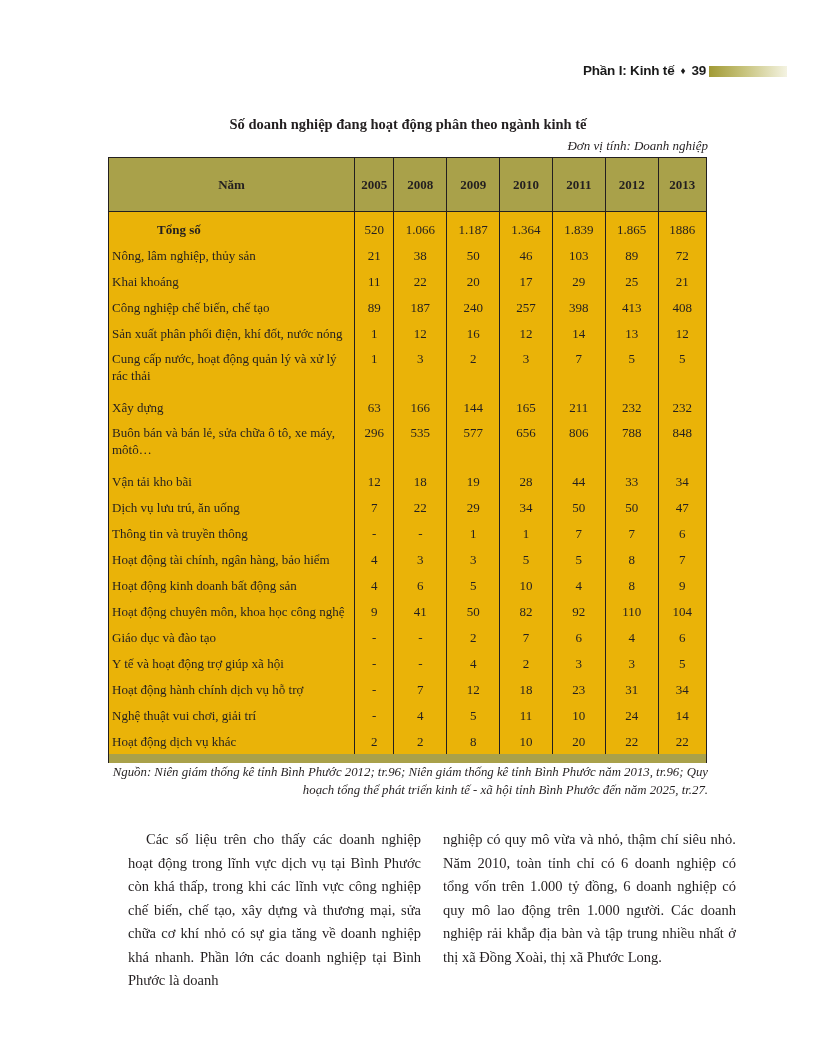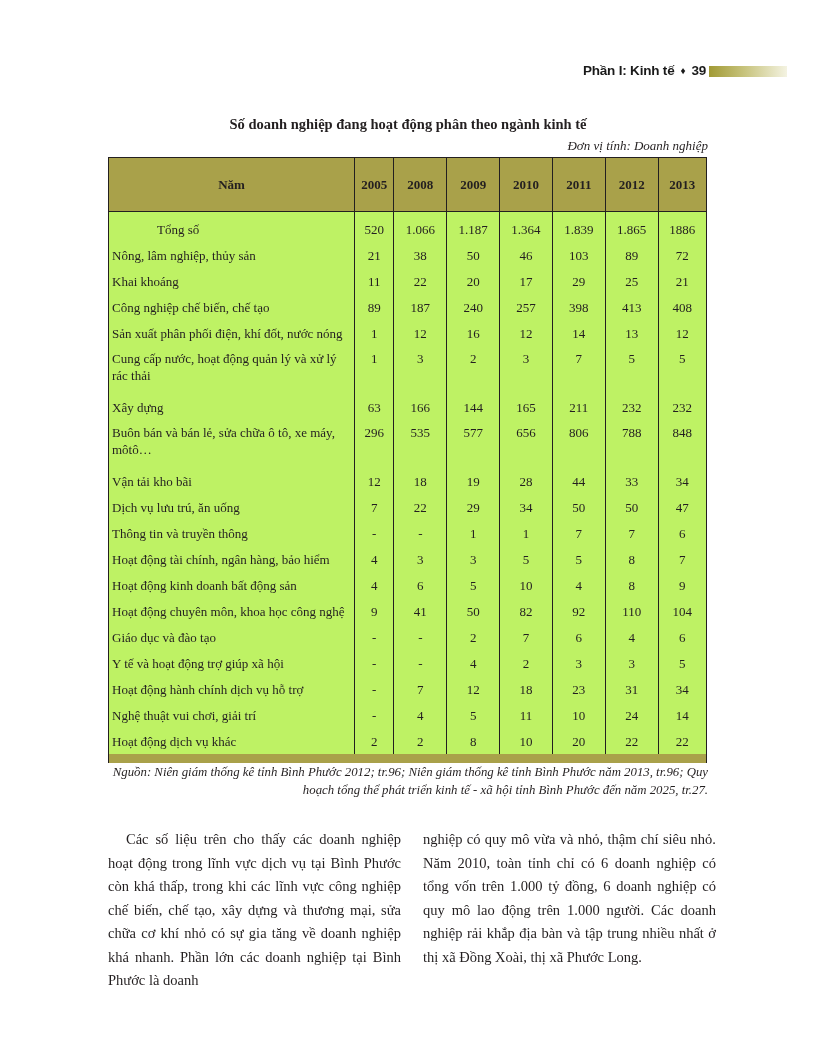--- a/index.html
+++ b/index.html
@@ -3,32 +3,32 @@
 <meta charset="utf-8">
 <style>
   html, body { margin: 0; padding: 0; }
   body { width: 816px; height: 1056px; background: #ffffff; position: relative; font-family: "Liberation Serif", serif; color: #231f20; }
   .header { position: absolute; top: 62px; left: 0; width: 816px; height: 20px; }
   .header-text { position: absolute; right: 110px; top: 0; font-family: "Liberation Sans", sans-serif; font-weight: bold; font-size: 13.5px; color: #1a1a1a; letter-spacing: -0.2px; line-height: 18px; white-space: nowrap; padding-left: 48px; }
   .header-text .diamond { margin: 0 6px; font-size: 10px; position: relative; top: -1px; }
   .header-bar { position: absolute; left: 709px; top: 4px; width: 78px; height: 11px; background: linear-gradient(to right, #a19a35, #c7c37c 45%, #f4f3e2); }
   .title { position: absolute; top: 116px; left: 108px; width: 600px; text-align: center; font-weight: bold; font-size: 14.5px; }
   .unit { position: absolute; top: 138px; right: 108px; font-style: italic; font-size: 13px; }
-  table { position: absolute; top: 157px; left: 108px; width: 599px; border-collapse: collapse; background: #bef264; font-size: 13px; border-left: 1.5px solid #231f20; border-right: 1.5px solid #231f20; }
+  table { position: absolute; top: 157px; left: 108px; width: 599px; border-collapse: collapse; background: #eab308; font-size: 13px; border-left: 1.5px solid #231f20; border-right: 1.5px solid #231f20; }
   thead th { background: #a9a14a; height: 53px; font-weight: bold; font-size: 13px; text-align: center; border-left: 1.5px solid #231f20; border-top: 1.5px solid #231f20; border-bottom: 1.5px solid #231f20; padding: 0; }
   thead th:first-child { border-left: none; }
   tbody td { padding: 0 4px; height: 26px; line-height: 17px; vertical-align: middle; border-left: 1.5px solid #231f20; text-align: center; }
   tbody td:first-child { border-left: none; text-align: left; padding-left: 3px; }
   tbody tr.tall td { height: 44px; vertical-align: top; padding-top: 4px; }
-  tbody tr.total td:first-child { font-weight: normal; padding-left: 48px; }
+  tbody tr.total td:first-child { font-weight: bold; padding-left: 48px; }
   tbody tr:first-child td { padding-top: 4px; }
   tfoot td { background: #a9a14a; height: 9px; padding: 0; border: none; }
   .col-name { width: 245px; }
   .source { position: absolute; top: 763px; left: 108px; width: 600px; text-align: right; font-style: italic; font-size: 12.8px; line-height: 18px; }
-  .body-col { position: absolute; top: 828px; width: 293px; font-size: 14.5px; line-height: 23.5px; text-align: justify; }
+  .body-col { position: absolute; top: 828px; width: 293px; font-size: 14.5px; line-height: 23.5px; text-align: justify; margin-left: 20px; }
   .col-left { left: 108px; text-indent: 18px; }
   .col-right { left: 423px; }
 </style>
 </head>
 <body>
 
 <div class="header">
   <div class="header-text">
     <span>Phần I: Kinh tế</span><span class="diamond">♦</span><span>39</span>
   </div>

